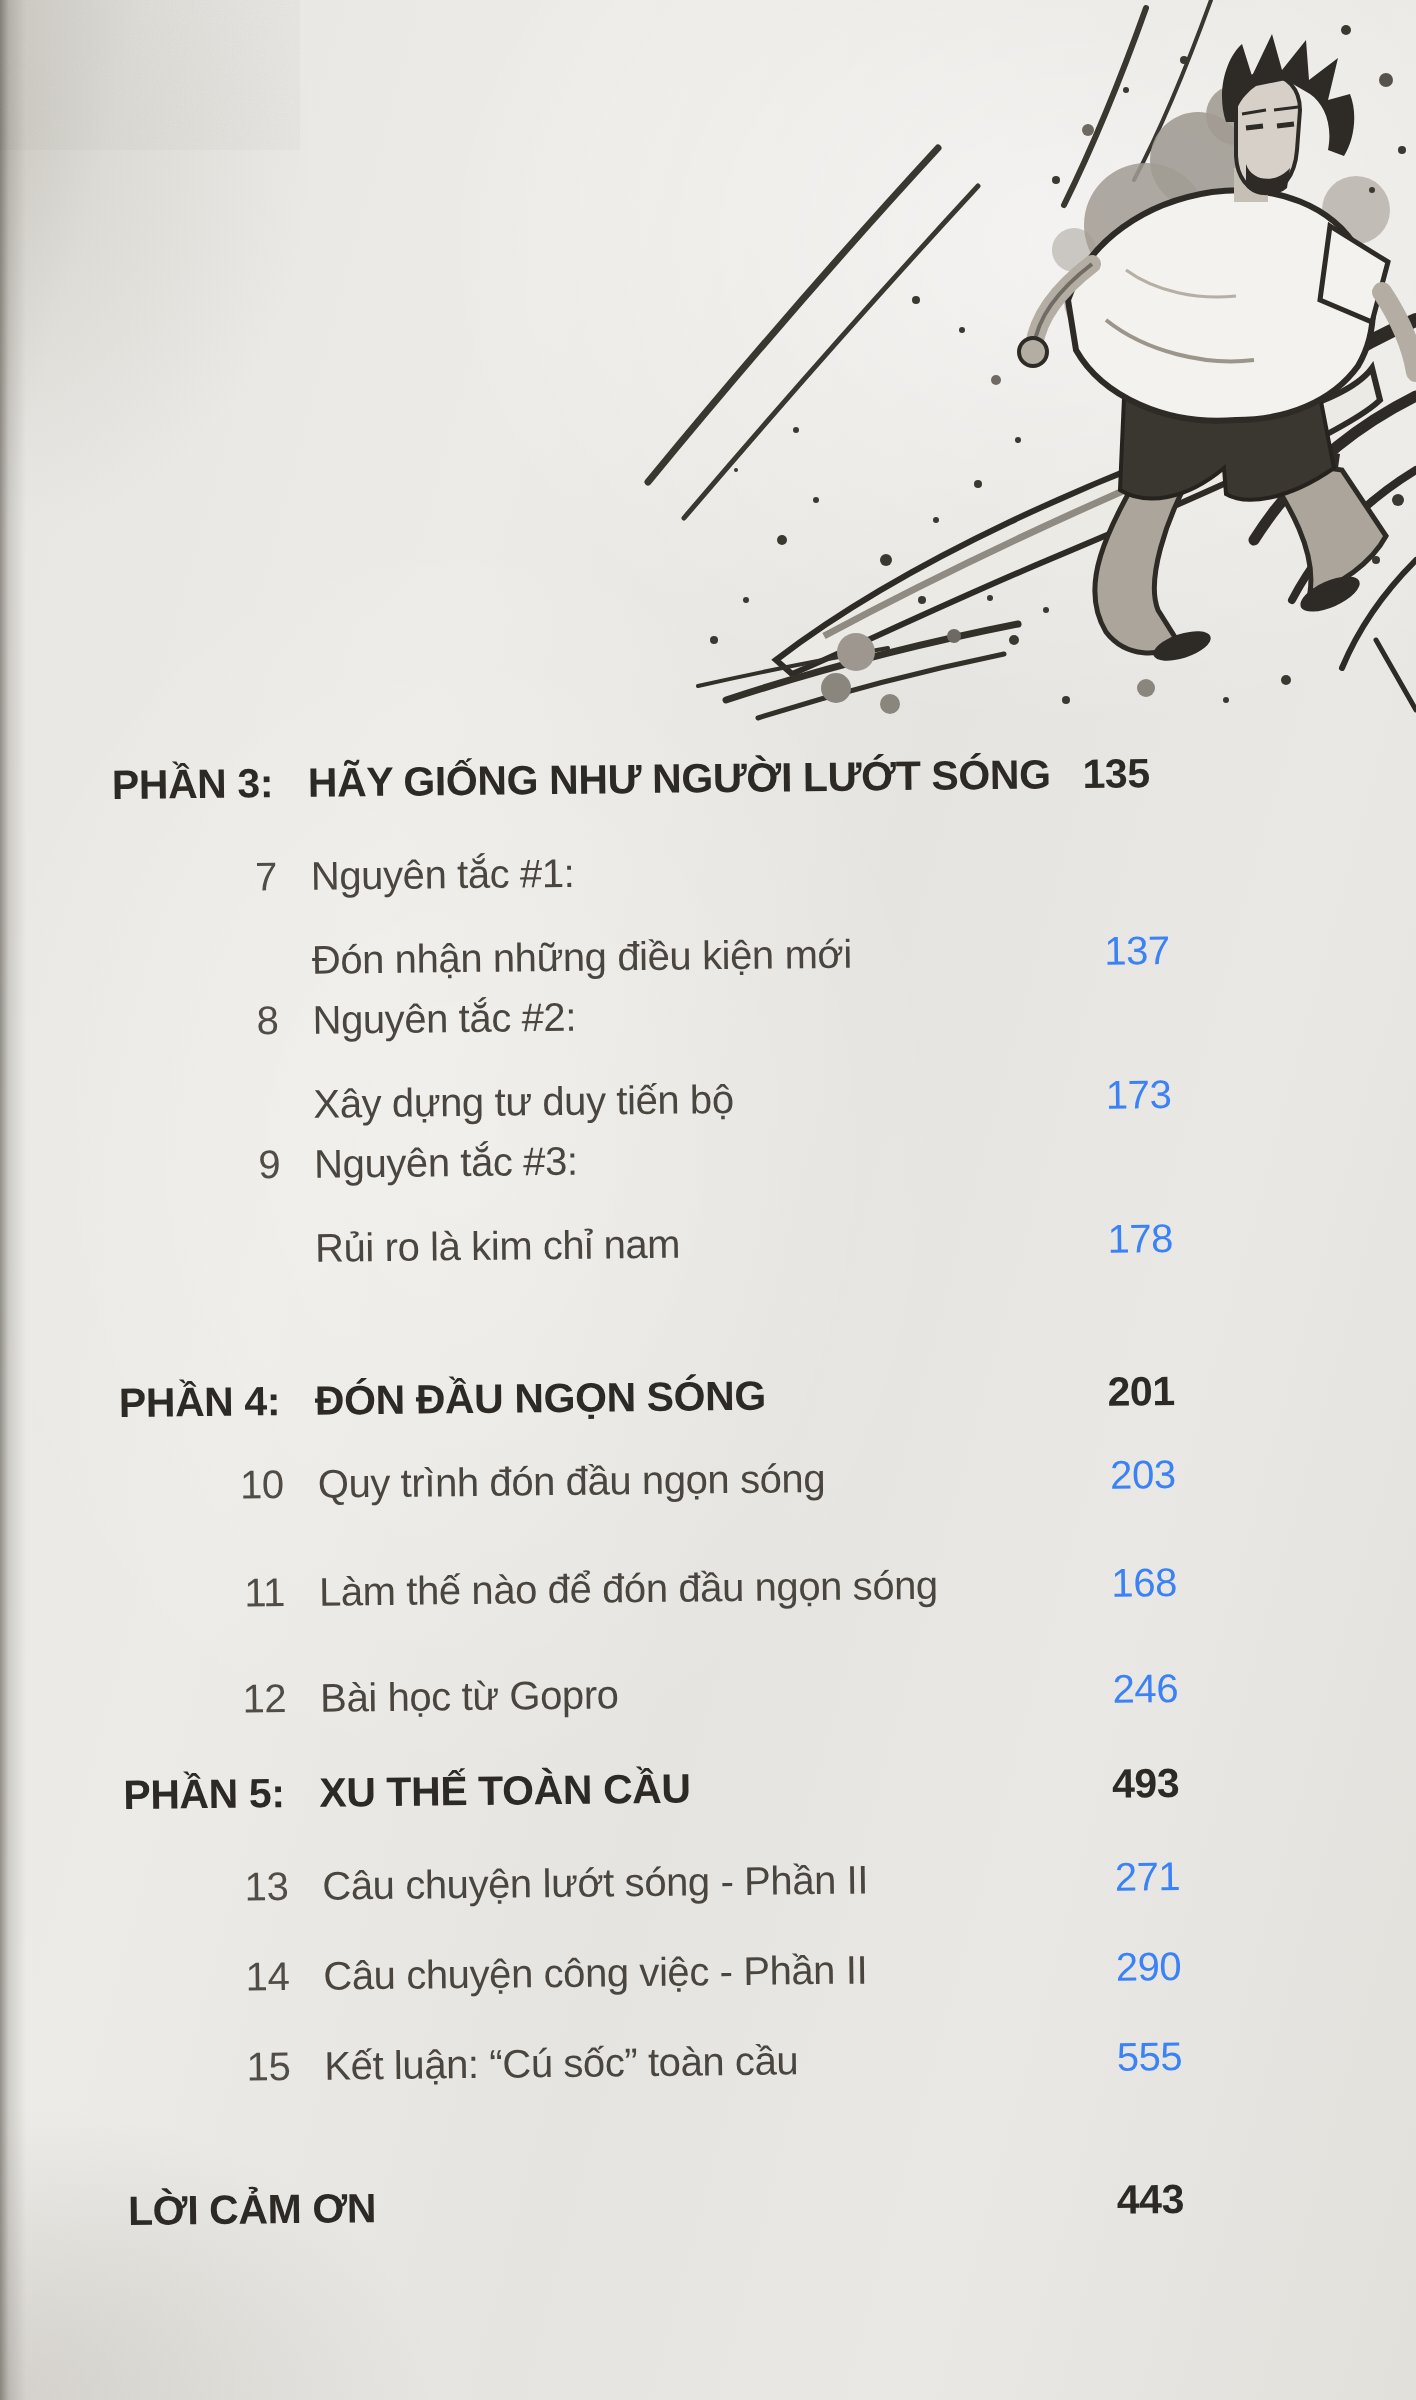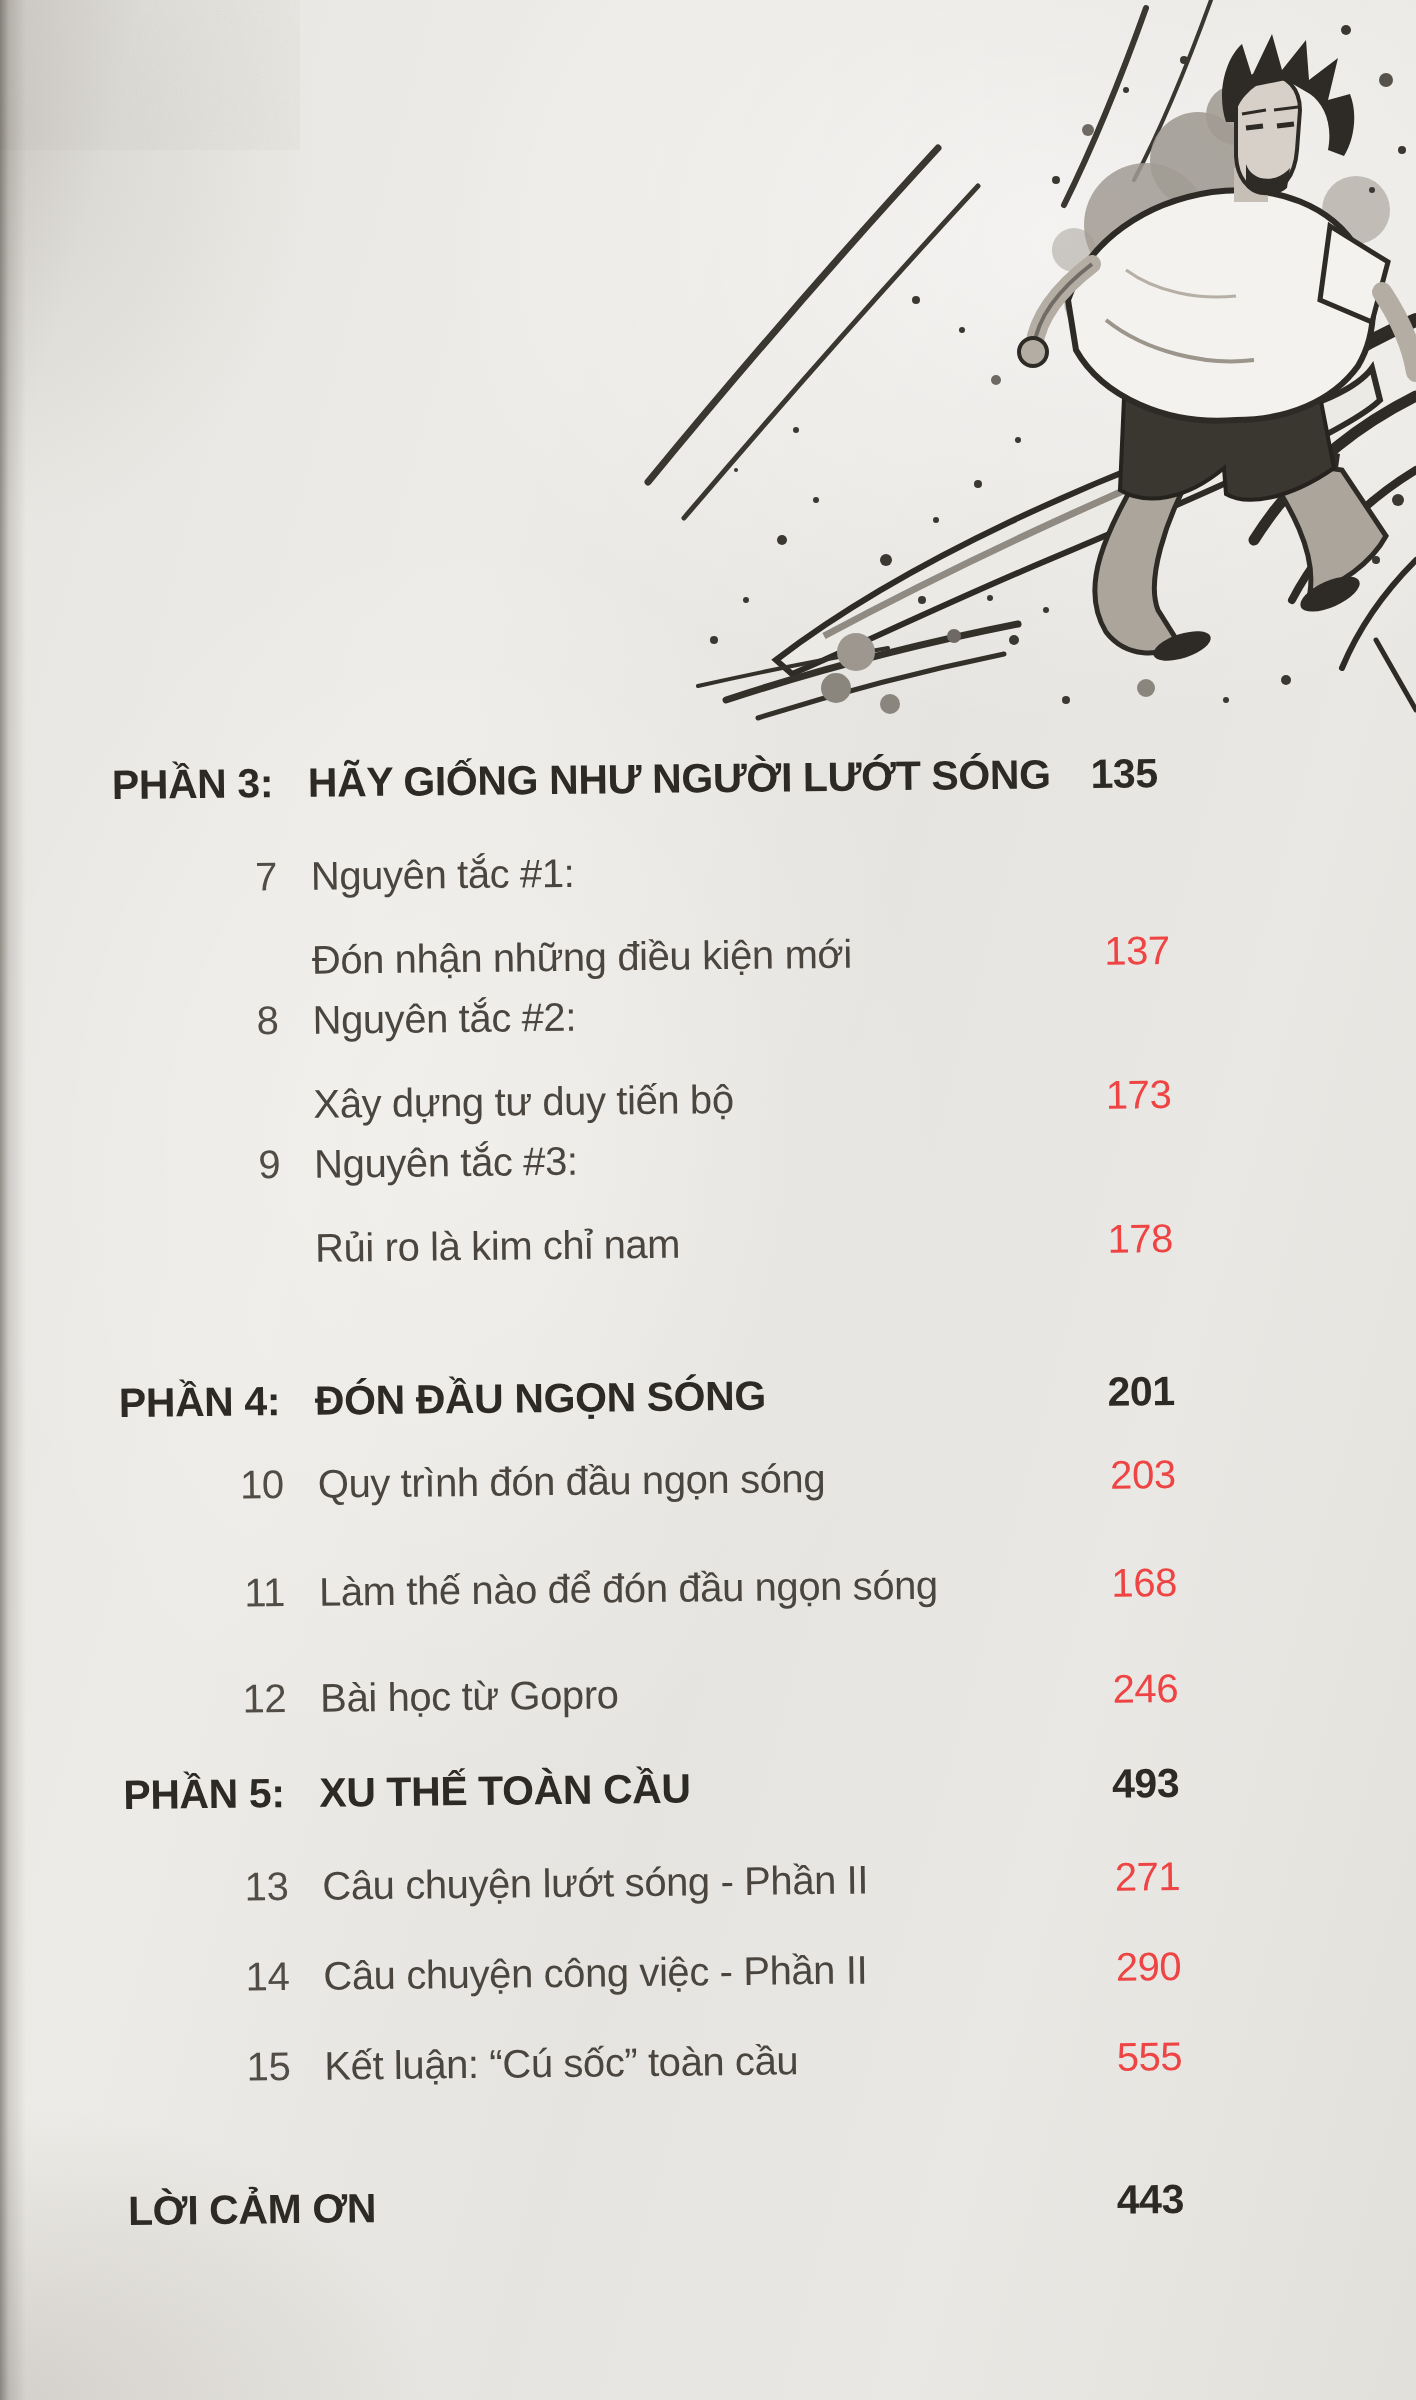--- a/index.html
+++ b/index.html
@@ -22,24 +22,24 @@
   .toc{
     position:absolute;left:112px;top:0;width:1056px;height:2400px;z-index:4;
     transform:rotate(-0.65deg);transform-origin:0 800px;
     font-size:40px;letter-spacing:-.4px;color:#4a463f;
   }
   .row{position:absolute;left:0;right:0;display:flex;align-items:baseline;white-space:nowrap;}
   .heading{font-weight:700;color:#2d2a26;font-size:41px;}
   .sec-label{flex:none;width:172px;}
   .sec-title{margin-left:24px;}
   .sec-page{margin-left:auto;text-align:right;}
-  .sec-page.inline{margin-left:40px;}
+  .sec-page.inline{margin-left:32px;}
   .ch-num{flex:none;width:164px;text-align:right;color:#514d46;}
   .ch-title{margin-left:34px;color:#4a463f;}
-  .ch-page{margin-left:auto;text-align:right;color:#ef4444;}
+  .ch-page{margin-left:auto;text-align:right;color:#3b82f6;}
   .ack{font-weight:700;color:#2d2a26;font-size:41px;}
 </style>
 </head>
 <body>
 
 <svg class="illus" viewBox="0 0 830 730" aria-hidden="true">
   <defs>
     <filter id="paperNoise" x="0" y="0" width="100%" height="100%">
       <feTurbulence type="fractalNoise" baseFrequency="0.9" numOctaves="2" result="n"></feTurbulence>
       <feColorMatrix in="n" type="matrix" values="0 0 0 0 0.2  0 0 0 0 0.19  0 0 0 0 0.17  0 0 0 .5 0"></feColorMatrix>

